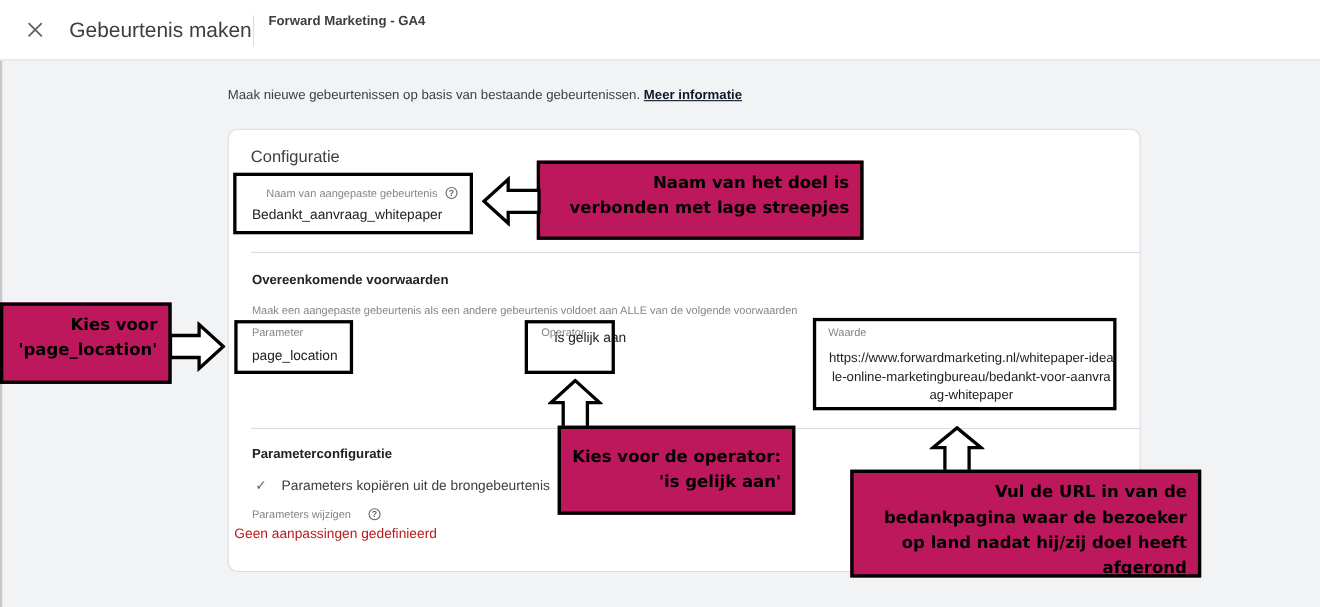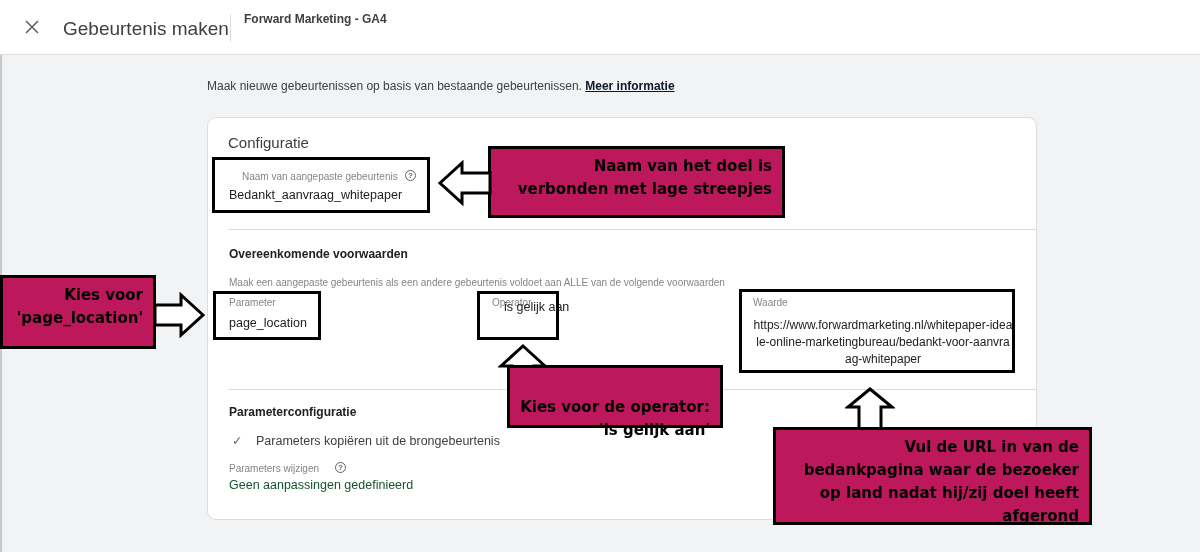--- a/index.html
+++ b/index.html
@@ -144,38 +144,38 @@
 <div class="url-value">https://www.forwardmarketing.nl/whitepaper-ideale-online-marketingbureau/bedankt-voor-aanvraag-whitepaper</div>
 
 <div class="divider" style="top:389px;"></div>
 
 <div class="section-title" style="left:229px; top:405px;">Parameterconfiguratie</div>
 <div class="check-row">
   <span class="tick">✓</span><span>Parameters kopiëren uit de brongebeurtenis</span>
 </div>
 <div class="muted" style="left:229px; top:463px;">Parameters wijzigen</div>
 <div class="help-icon" style="left:335px; top:462px;">?</div>
-<div class="field-value" style="left:229px; top:478px; color:#14532d;">Geen aanpassingen gedefinieerd</div>
+<div class="field-value" style="left:213px; top:478px; color:#b91c1c;">Geen aanpassingen gedefinieerd</div>
 
 <div class="frame" style="left:212px; top:157px; width:218px; height:56px;"></div>
 <div class="frame" style="left:213px; top:291px; width:108px; height:49px;"></div>
 <div class="frame" style="left:477px; top:291px; width:82px; height:49px;"></div>
 <div class="frame" style="left:739px; top:289px; width:276px; height:84px;"></div>
 
 <div class="callout" style="left:488px; top:146px; width:297px; height:72px;">Naam van het doel is verbonden met lage streepjes</div>
 <svg class="arrow" style="left:438px; top:160px;" width="54" height="46" viewBox="0 0 54 46">
   <polygon points="2,23 24,3 24,13 52,13 52,33 24,33 24,43" fill="#fff" stroke="#000" stroke-width="3"></polygon>
 </svg>
 
 <div class="callout" style="left:0px; top:275px; width:156px; height:74px;">Kies voor 'page_location'</div>
 <svg class="arrow" style="left:153px; top:292px;" width="52" height="46" viewBox="0 0 52 46">
   <polygon points="50,23 28,3 28,13 2,13 2,33 28,33 28,43" fill="#fff" stroke="#000" stroke-width="3"></polygon>
 </svg>
 
 <svg class="arrow" style="left:498px; top:344px;" width="50" height="46" viewBox="0 0 50 46">
   <polygon points="25,2 47,22 36,22 36,45 14,45 14,22 3,22" fill="#fff" stroke="#000" stroke-width="3"></polygon>
 </svg>
-<div class="callout" style="left:507px; top:365px; width:216px; height:63px; padding-top:28px;">Kies voor de operator: 'is gelijk aan'</div>
+<div class="callout" style="left:507px; top:387px; width:216px; height:81px; padding-top:14px;">Kies voor de operator: 'is gelijk aan'</div>
 
 <svg class="arrow" style="left:845px; top:387px;" width="50" height="44" viewBox="0 0 50 44">
   <polygon points="25,2 47,20 36,20 36,43 14,43 14,20 3,20" fill="#fff" stroke="#000" stroke-width="3"></polygon>
 </svg>
 <div class="callout" style="left:773px; top:427px; width:319px; height:98px; ">Vul de URL in van de bedankpagina waar de bezoeker op land nadat hij/zij doel heeft afgerond</div>
 
 </body></html>

